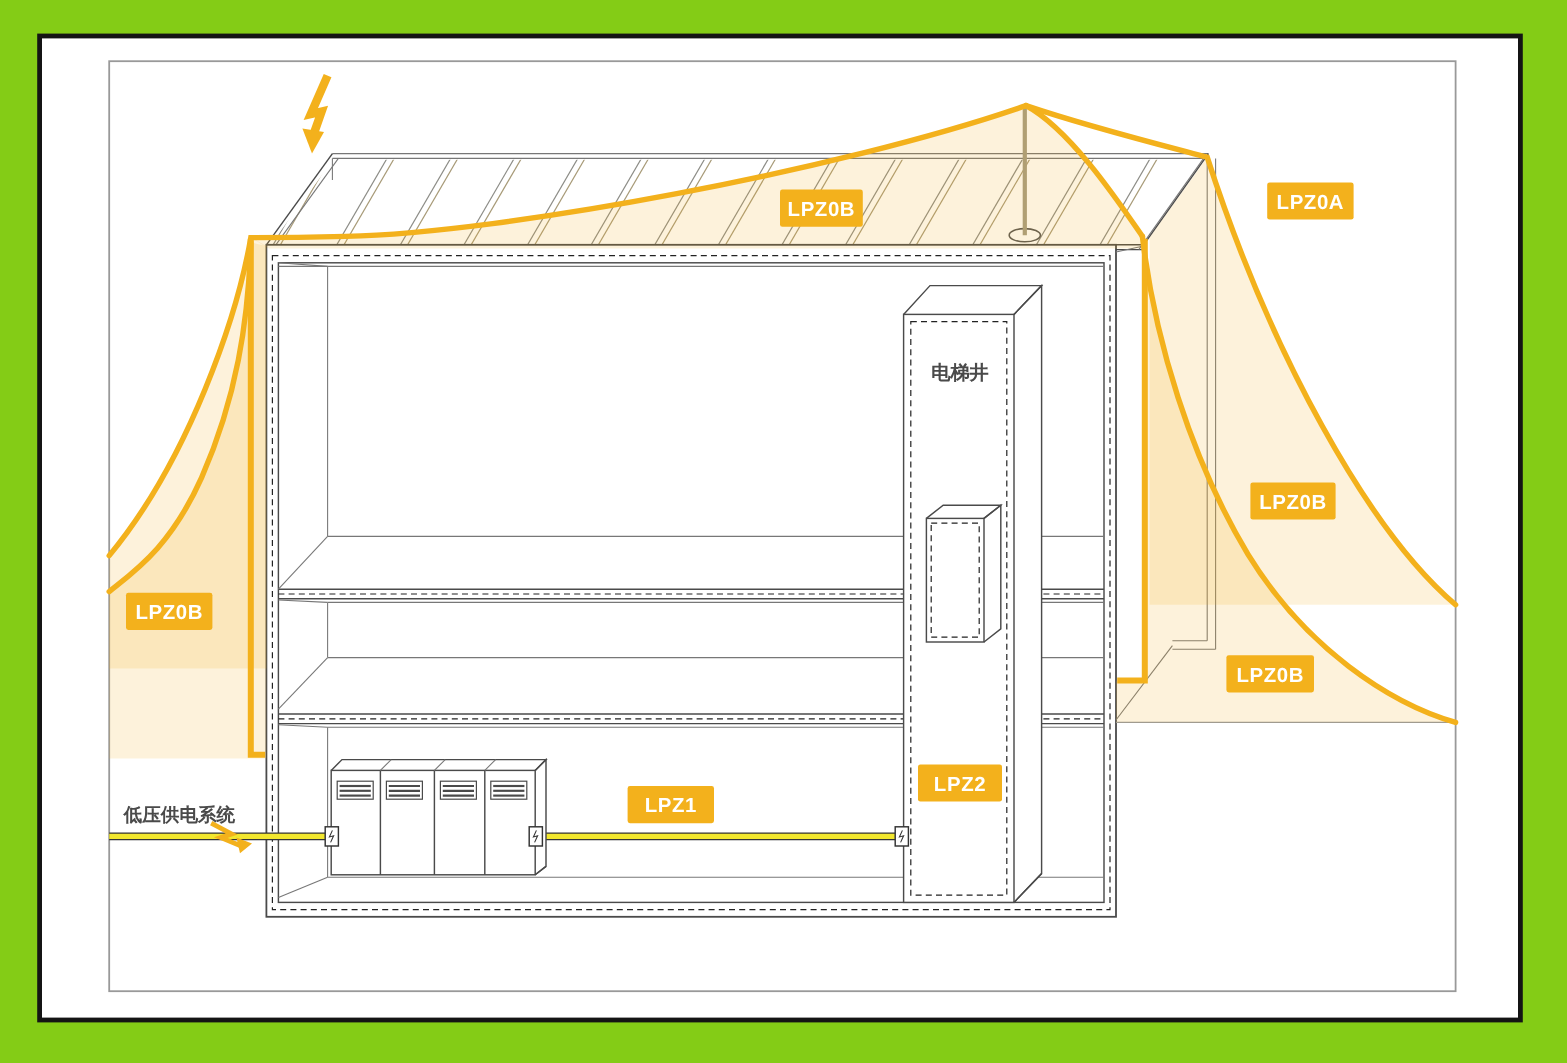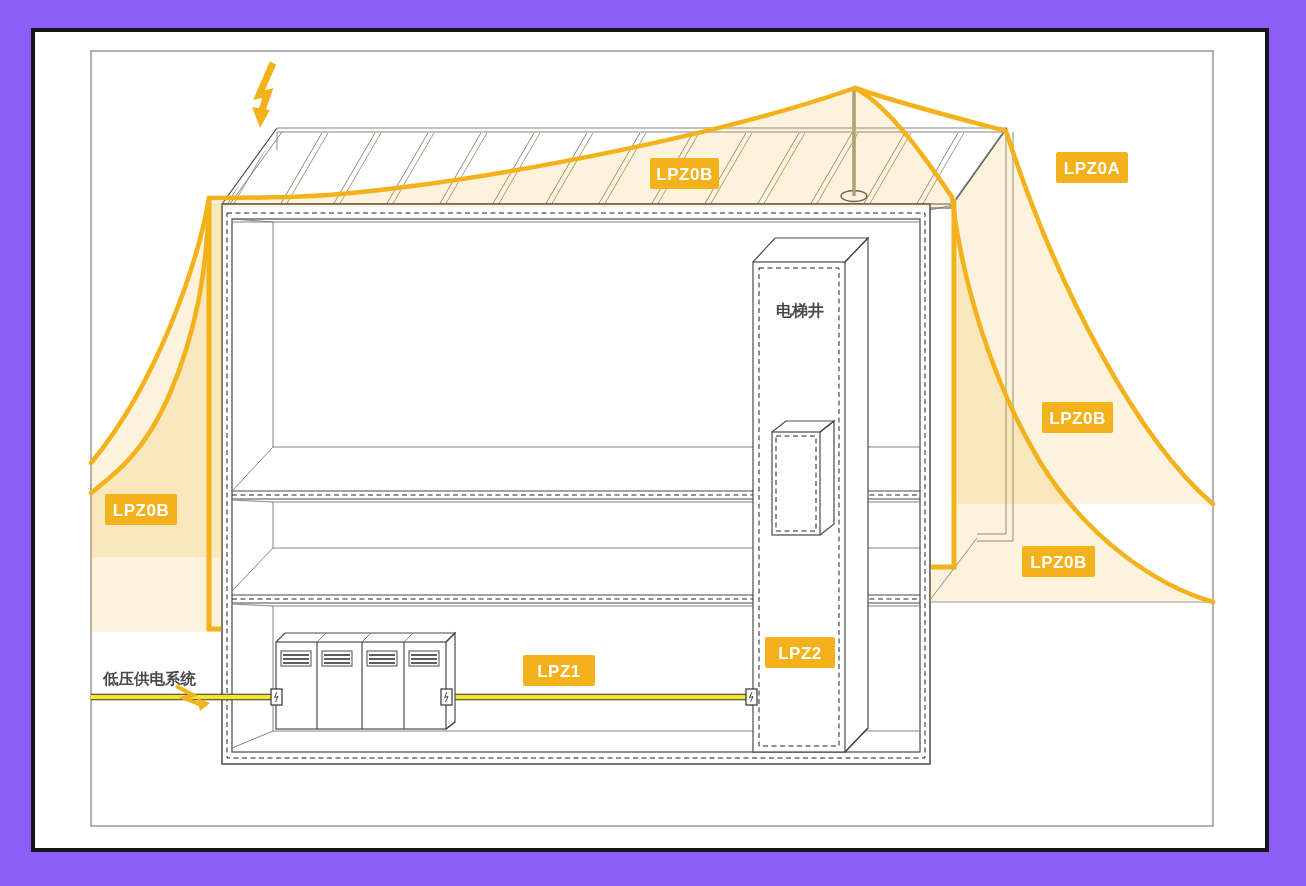--- a/index.html
+++ b/index.html
@@ -1,17 +1,17 @@
 <!DOCTYPE html>
 <html><head>
 <meta charset="utf-8">
 <style>
   html,body{margin:0;padding:0;background:#fff;}
   body{font-family:"Liberation Sans",sans-serif;}
-  .stage{position:relative;width:1306px;height:886px;background:#8b5cf6;overflow:hidden;}
+  .stage{position:relative;width:1306px;height:886px;background:#84cc16;overflow:hidden;}
   svg{display:block;}
   .badge-text{font-family:"Liberation Sans",sans-serif;font-size:17px;font-weight:bold;fill:#ffffff;letter-spacing:0.5px;text-anchor:middle;}
   .cjk-label{font-family:"Liberation Sans",sans-serif;font-weight:bold;fill:#4a4a4a;}
   .thin{stroke:#4a4a4a;stroke-width:1.2;fill:none;}
   .hair{stroke:#777;stroke-width:0.9;fill:none;}
   .dash{stroke:#222;stroke-width:1;fill:none;stroke-dasharray:5 3.5;}
   .zone-fill{fill:#F3B11C;opacity:0.16;stroke:none;}
   .zone-curve{stroke:#F3B11C;stroke-width:4.5;fill:none;stroke-linecap:round;}
   .conductor{stroke:#F3B11C;stroke-width:5;fill:none;stroke-linecap:butt;stroke-linejoin:miter;}
   .accent-fill{fill:#F3B11C;}

